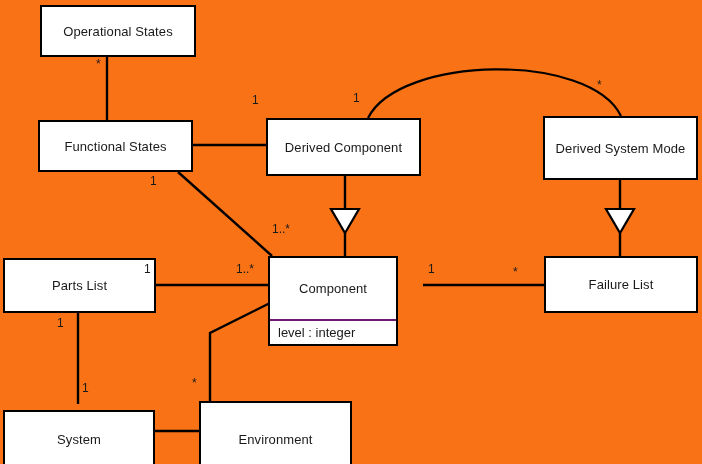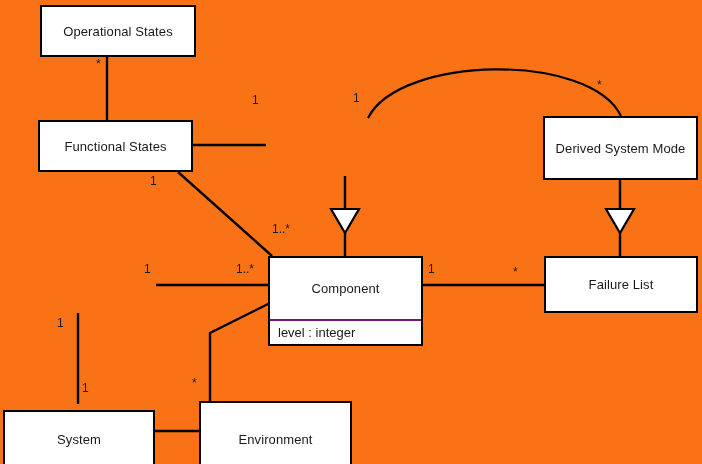--- a/index.html
+++ b/index.html
@@ -103,27 +103,33 @@
   </svg>
 
   <div class="uml-class" style="left:40px; top:5px; width:156px; height:52px;">
     <div class="uml-name">Operational States</div>
   </div>
 
   <div class="uml-class" style="left:38px; top:120px; width:155px; height:52px;">
     <div class="uml-name">Functional States</div>
   </div>
 
+  <div class="uml-class" style="left:266px; top:118px; width:155px; height:58px;">
+    <div class="uml-name">Derived Component</div>
+  </div>
 
   <div class="uml-class" style="left:543px; top:116px; width:155px; height:64px;">
     <div class="uml-name">Derived System Mode</div>
   </div>
 
+  <div class="uml-class" style="left:3px; top:258px; width:153px; height:55px;">
+    <div class="uml-name">Parts List</div>
+  </div>
 
-  <div class="uml-class has-attrs" style="left:268px; top:256px; width:155px; height:90px;">
+  <div class="uml-class has-attrs" style="left:268px; top:256px; width:130px; height:90px;">
     <div class="uml-name">Component</div>
     <div class="uml-attrs">level : integer</div>
   </div>
 
   <div class="uml-class" style="left:544px; top:256px; width:154px; height:57px;">
     <div class="uml-name">Failure List</div>
   </div>
 
   <div class="uml-class" style="left:3px; top:404px; width:152px; height:59px;margin-top:6px;">
     <div class="uml-name">System</div>

